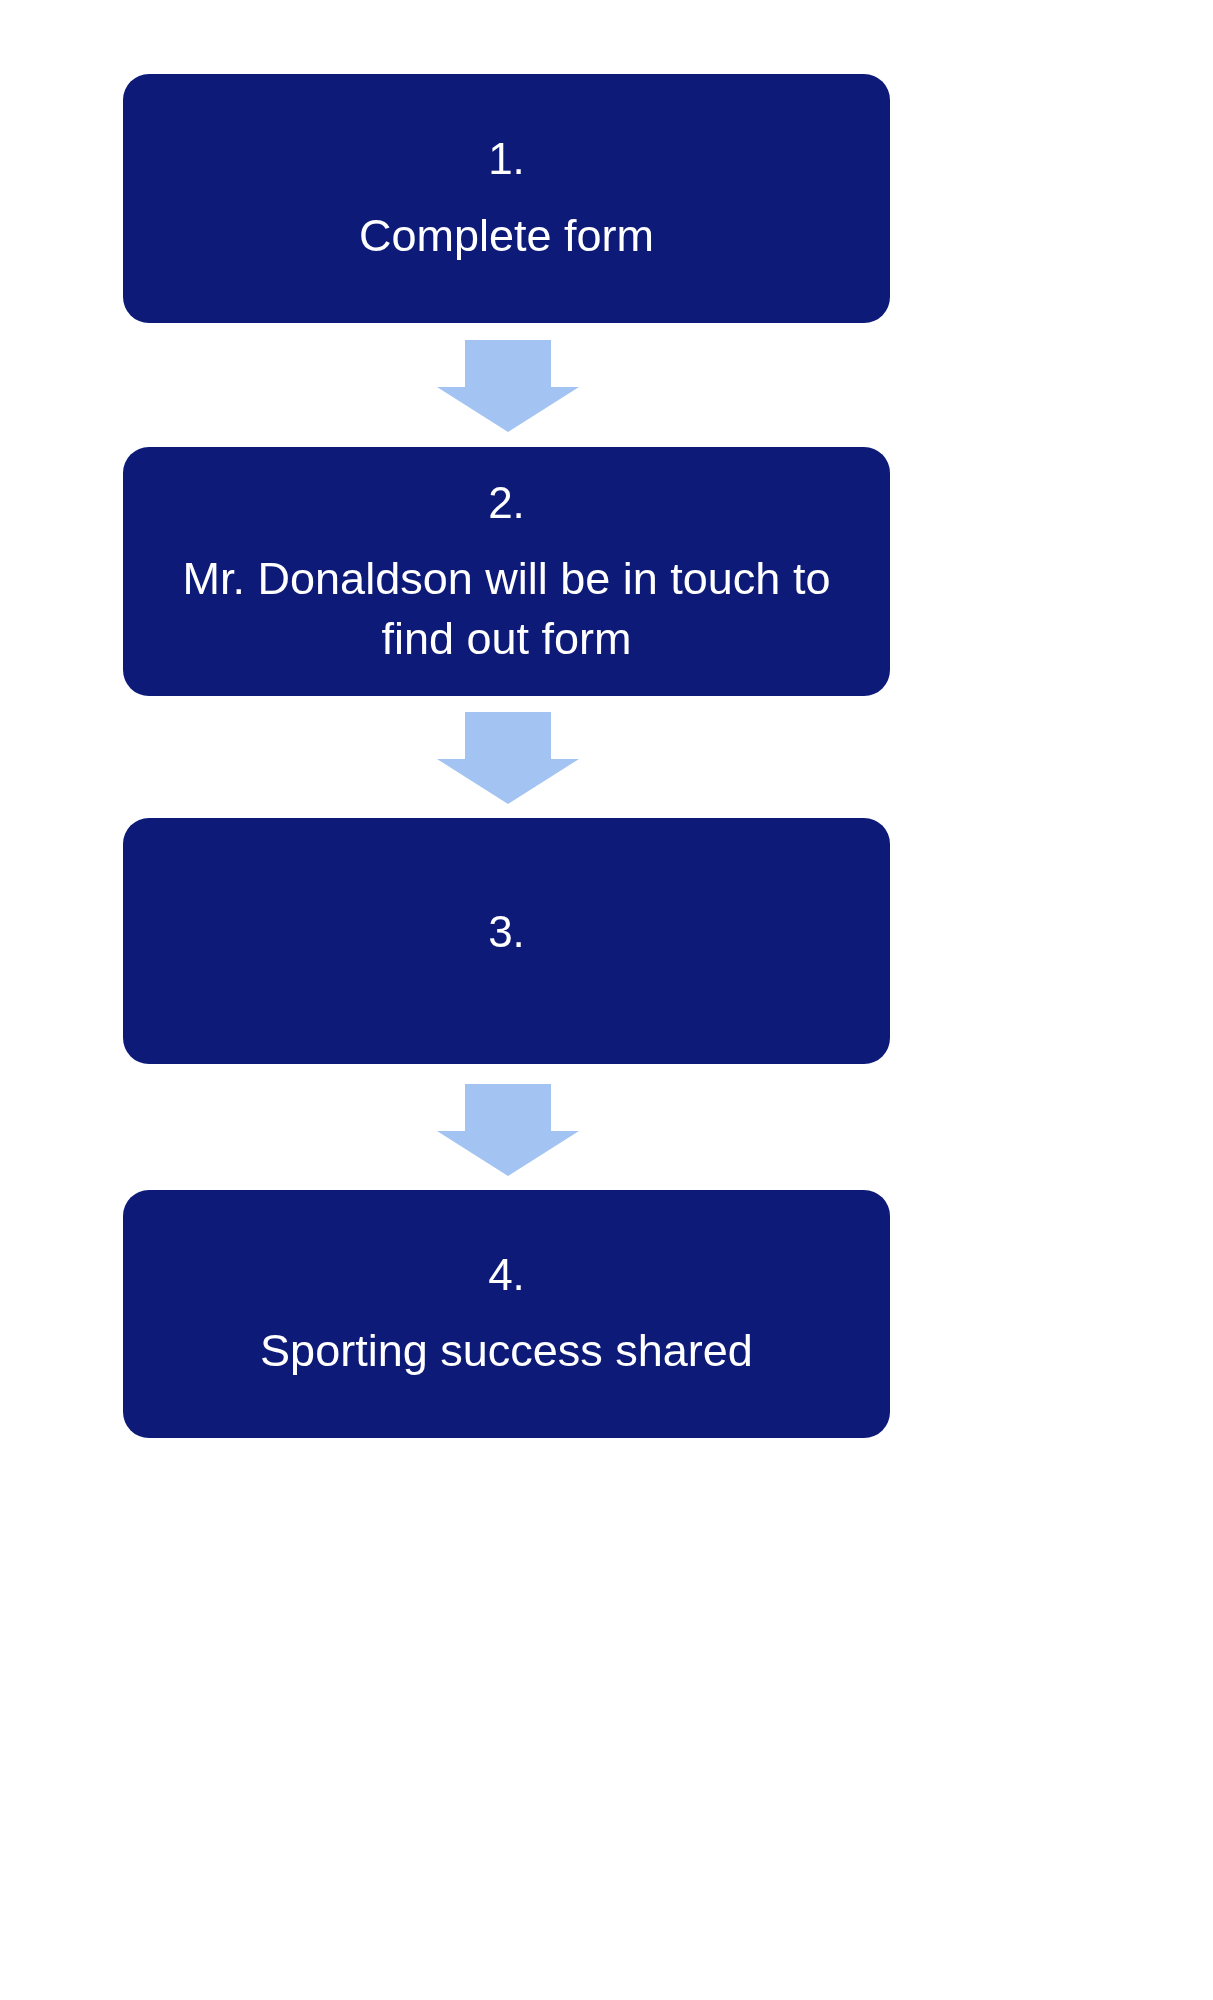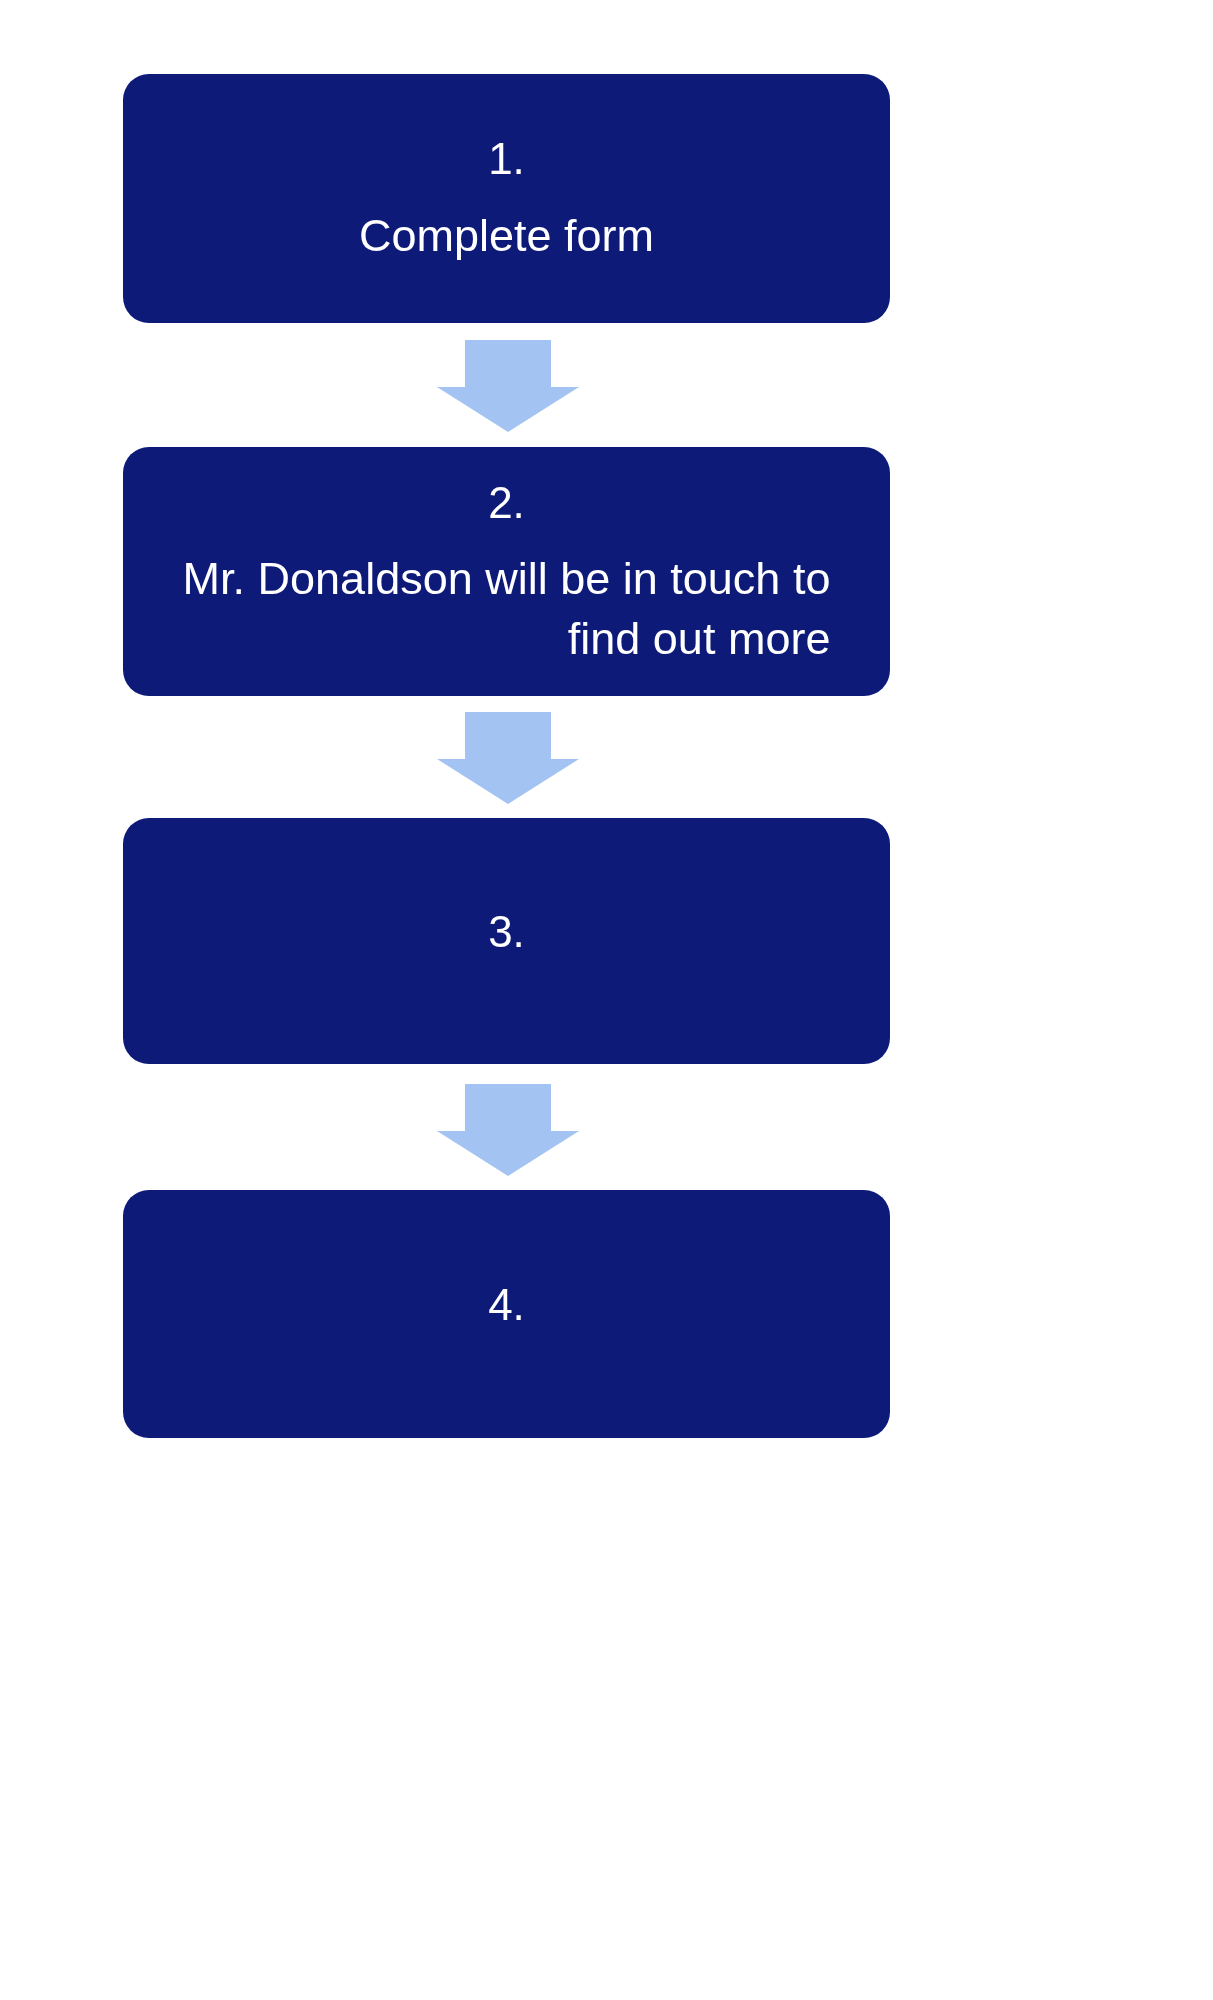--- a/index.html
+++ b/index.html
@@ -40,21 +40,21 @@
     font-weight: 400;
     color: #ffffff;
     text-align: center;
     margin-bottom: 18px;
   }
   .step-label {
     font-size: 45px;
     line-height: 1.33;
     font-weight: 400;
     color: #ffffff;
-    text-align: right;
+    text-align: center;
     white-space: pre-line;
   }
   .step-box.box-1  { top: 74px;   height: 249px; }
   .step-box.box-2  { top: 447px;  height: 249px; }
   .step-box.box-3  { top: 818px;  height: 246px; }
   .step-box.box-4  { top: 1190px; height: 248px; }
 
   .arrow-connector {
     position: absolute;
     left: 437px;
@@ -78,36 +78,37 @@
 
   <div class="arrow-connector arrow-1">
     <svg viewBox="0 0 142 92" xmlns="http://www.w3.org/2000/svg" aria-hidden="true">
       <polygon points="28,0 114,0 114,47 142,47 71,92 0,47 28,47" fill="#a3c4f2"></polygon>
     </svg>
   </div>
 
   <div class="step-box box-2">
     <div class="step-number">2.</div>
     <div class="step-label">Mr. Donaldson will be in touch to
-find out more</div>
+find out form</div>
   </div>
 
   <div class="arrow-connector arrow-2">
     <svg viewBox="0 0 142 92" xmlns="http://www.w3.org/2000/svg" aria-hidden="true">
       <polygon points="28,0 114,0 114,47 142,47 71,92 0,47 28,47" fill="#a3c4f2"></polygon>
     </svg>
   </div>
 
   <div class="step-box box-3">
     <div class="step-number">3.</div>
   </div>
 
   <div class="arrow-connector arrow-3">
     <svg viewBox="0 0 142 92" xmlns="http://www.w3.org/2000/svg" aria-hidden="true">
       <polygon points="28,0 114,0 114,47 142,47 71,92 0,47 28,47" fill="#a3c4f2"></polygon>
     </svg>
   </div>
 
   <div class="step-box box-4">
     <div class="step-number">4.</div>
+    <div class="step-label">Sporting success shared</div>
   </div>
 
 </div>
 
 </body></html>

